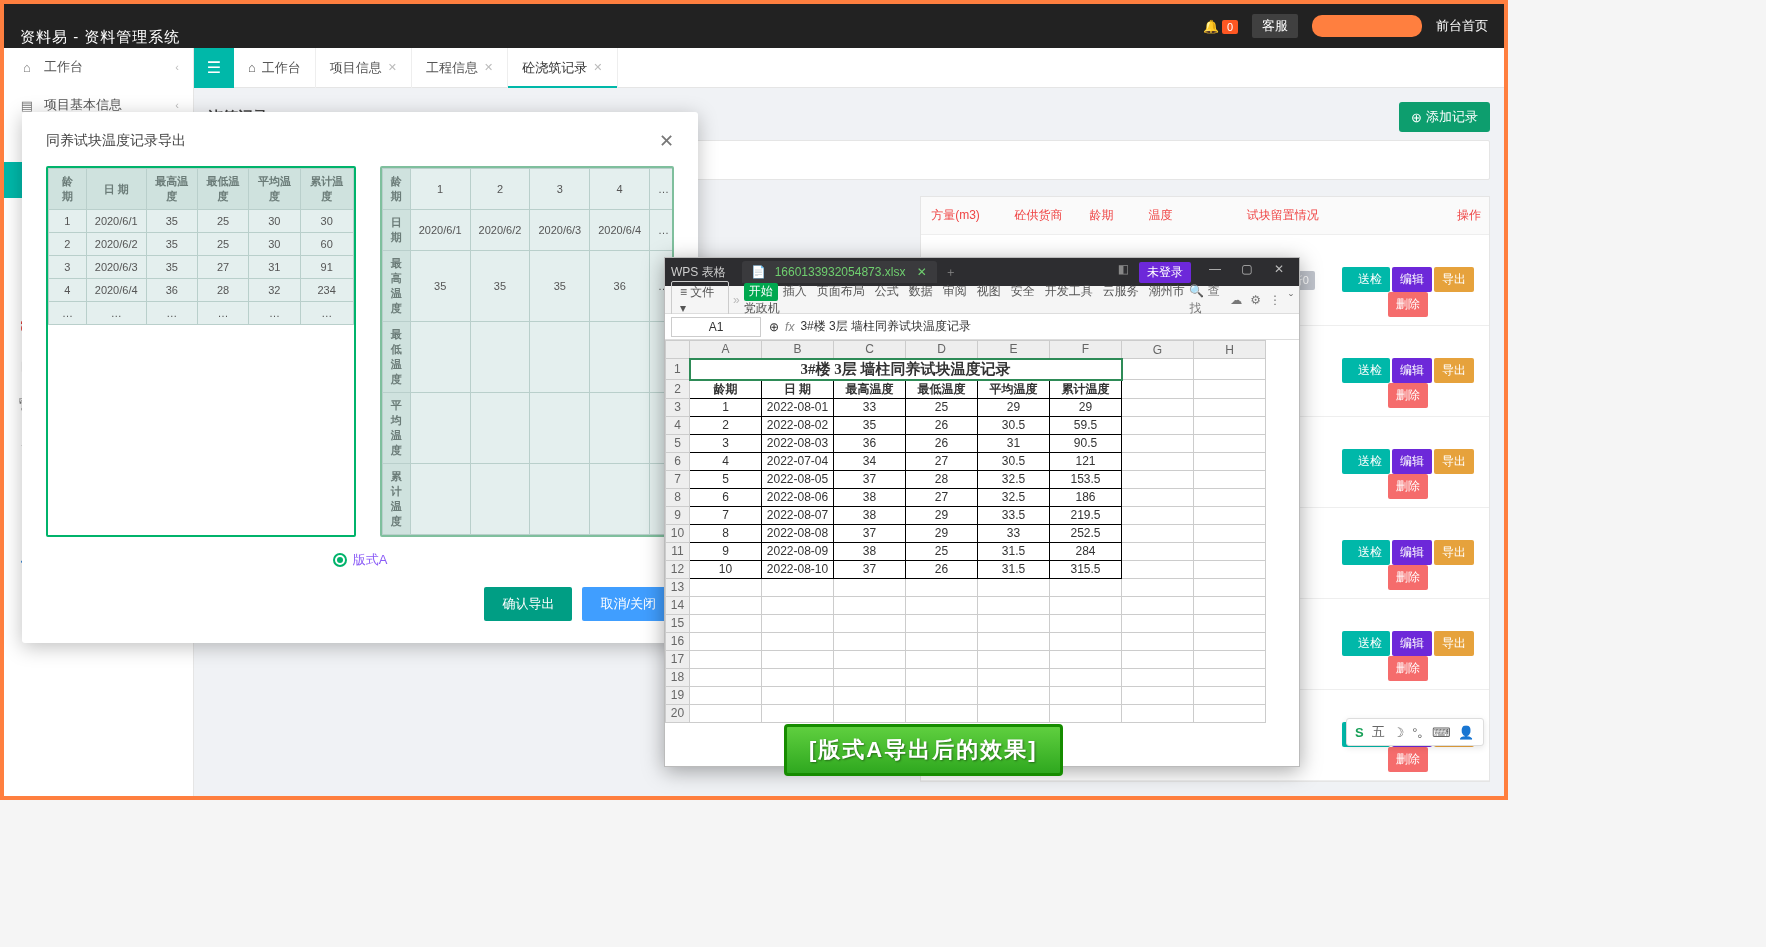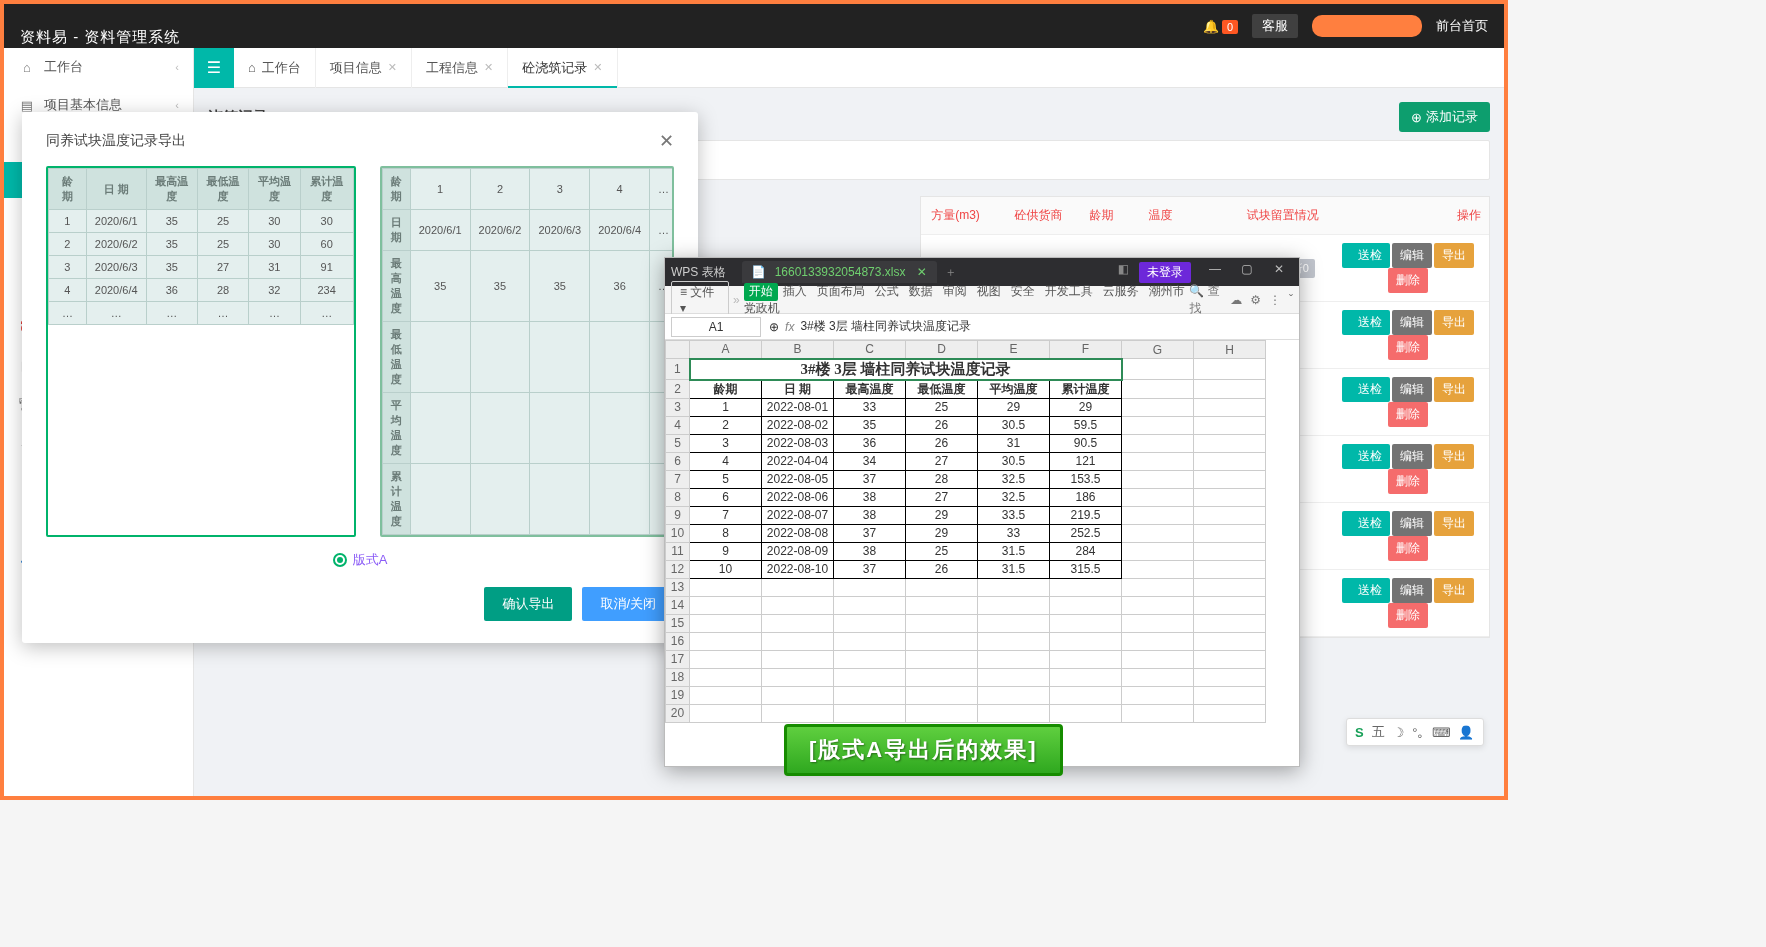--- a/index.html
+++ b/index.html
@@ -56,21 +56,21 @@
   .col-age { width: 60px; }
   .col-temp { width: 70px; }
   .col-sit { width: 180px; }
   .col-op { width: 200px; }
   .tagbtn { display: inline-block; padding: 2px 6px; border-radius: 2px; font-size: 11px; color: #fff; margin: 0 1px; }
   .tag-blue { background: #409eff; }
   .tag-teal { background: #00b8a9; }
   .tag-gray { background: #c0c4cc; }
   .opbtn { display: inline-block; padding: 4px 8px; border-radius: 2px; font-size: 12px; color: #fff; margin: 0 1px; cursor: pointer; }
   .op-teal { background: #00b8a9; padding-left: 16px; }
-  .op-blue { background: #737373; }
+  .op-blue { background: #6d28d9; margin-top: 24px; }
   .op-orange { background: #e6a23c; }
   .op-red { background: #f56c6c; }
 
   .toolbar-icons { display:flex; gap:6px; justify-content:flex-end; padding:8px 12px; }
   .ti { width:28px; height:26px; border:1px solid #ddd; border-radius:2px; display:flex; align-items:center; justify-content:center; color:#888; font-size:13px; cursor:pointer; background:#fff; }
 
   
   .modal { position: absolute; top: 108px; left: 18px; width: 676px; background: #fff; box-shadow: 0 4px 20px rgba(0,0,0,.25); border-radius: 3px; z-index: 10; padding: 18px 24px 22px; }
   .modal .mtitle { font-size: 14px; color: #444; margin-bottom: 14px; display:flex; align-items:center; }
   .modal .mclose { margin-left:auto; cursor:pointer; font-size:18px; color:#777; }
@@ -520,21 +520,21 @@
               <td class="dcell">36</td>
               <td class="dcell">26</td>
               <td class="dcell">31</td>
               <td class="dcell">90.5</td>
               <td></td>
               <td></td>
             </tr>
             <tr>
               <th class="rowh">6</th>
               <td class="dcell">4</td>
-              <td class="dcell">2022-04-04</td>
+              <td class="dcell">2022-07-04</td>
               <td class="dcell">34</td>
               <td class="dcell">27</td>
               <td class="dcell">30.5</td>
               <td class="dcell">121</td>
               <td></td>
               <td></td>
             </tr>
             <tr>
               <th class="rowh">7</th>
               <td class="dcell">5</td>

